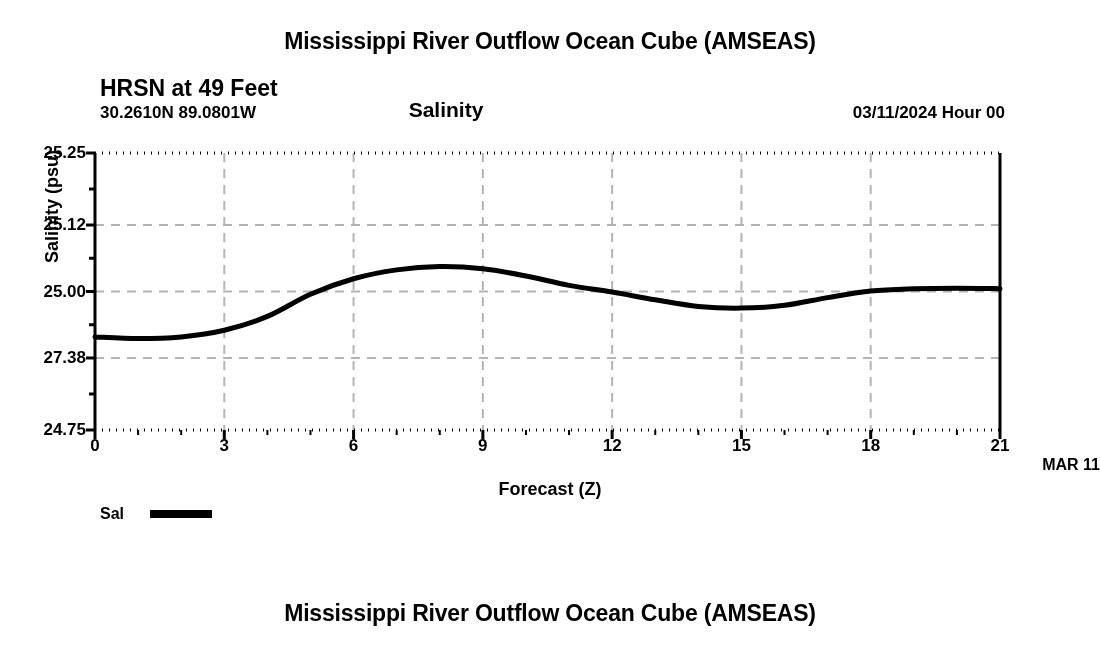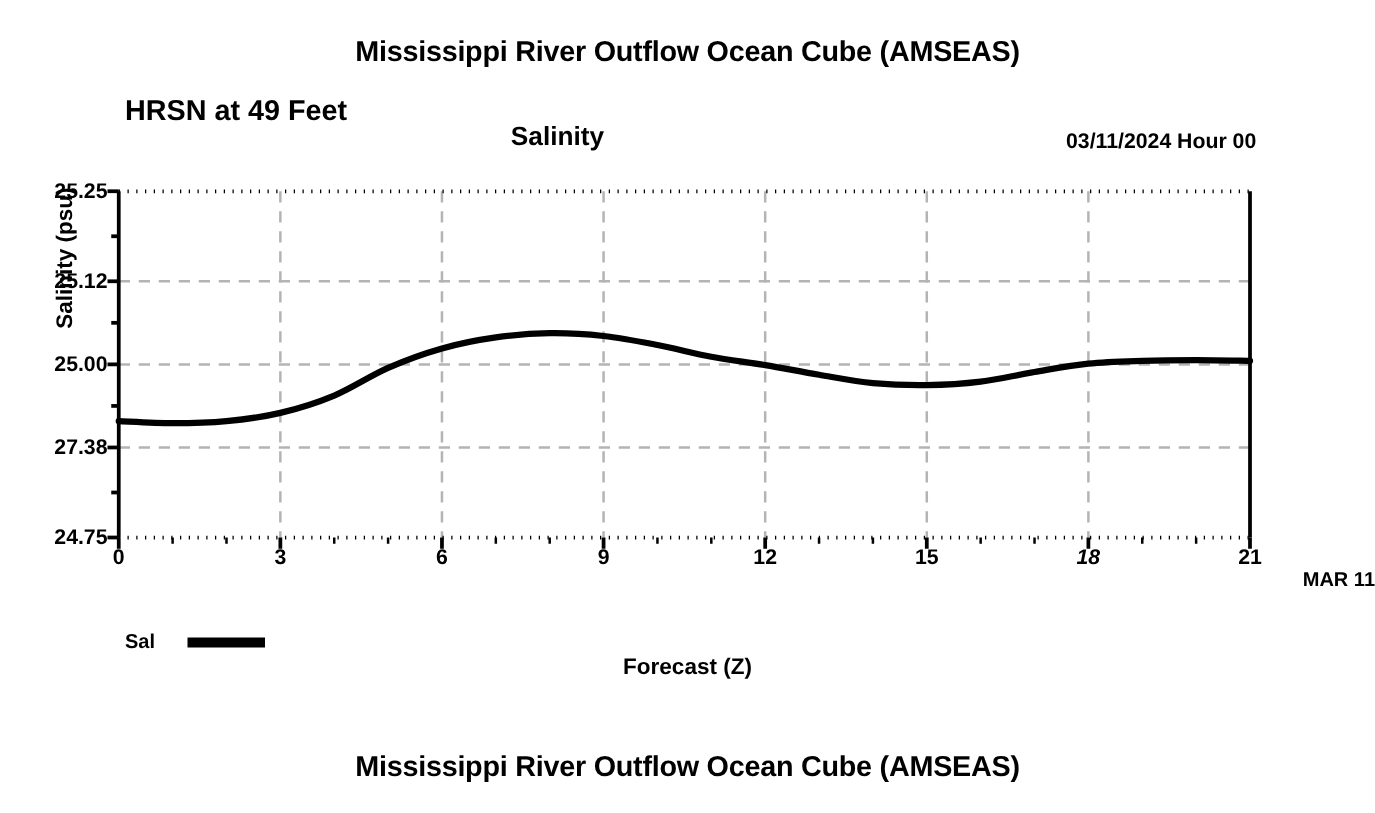--- a/index.html
+++ b/index.html
@@ -101,21 +101,20 @@
     font-weight: bold;
   }
   .xlabel-main {
     position: absolute;
     left: 0;
     top: 479px;
     width: 1100px;
     text-align: center;
     font-size: 18px;
     font-weight: bold;
-    margin-top: 44px;
   }
 
   
   .plot-wrap {
     position: absolute;
     left: 0;
     top: 0;
     width: 1100px;
     height: 650px;
   }
@@ -165,20 +164,21 @@
   }
 </style>
 </head>
 <body>
 
 <div class="page">
 
   <div class="title-top">Mississippi River Outflow Ocean Cube (AMSEAS)</div>
 
   <div class="meta-depth">HRSN at 49 Feet</div>
+  <div class="meta-coords">30.2610N  89.0801W</div>
   <div class="meta-param">Salinity</div>
   <div class="meta-datetime">03/11/2024 Hour 00</div>
 
   <div class="ylabel">Salinity (psu)</div>
 
   <div class="plot-wrap">
     <svg class="plot-svg" width="1100" height="650" viewBox="0 0 1100 650">
       <g id="gridlines">
           <line x1="95" y1="357.9800000000006" x2="1000" y2="357.9800000000006" stroke="#b4b4b4" stroke-width="2" stroke-dasharray="9 7"></line>
           <line x1="95" y1="291.5" x2="1000" y2="291.5" stroke="#b4b4b4" stroke-width="2" stroke-dasharray="9 7"></line>
@@ -242,21 +242,21 @@
       <div class="ytick" style="top: 225.02px;">25.12</div>
       <div class="ytick" style="top: 153px;">25.25</div>
     </div>
   <div id="xtick-layer">
       <div class="xtick" style="left: 95px;">0</div>
       <div class="xtick" style="left: 224.286px;">3</div>
       <div class="xtick" style="left: 353.571px;">6</div>
       <div class="xtick" style="left: 482.857px;">9</div>
       <div class="xtick" style="left: 612.143px;">12</div>
       <div class="xtick" style="left: 741.429px;">15</div>
-      <div class="xtick" style="left: 870.714px; font-style: italic;">18</div>
+      <div class="xtick" style="left: 870.714px;">18</div>
       <div class="xtick" style="left: 1000px;">21</div>
     </div>
 
   <div class="xlabel-date">MAR 11</div>
   <div class="xlabel-main">Forecast (Z)</div>
 
   <div class="legend">
     <span class="legend-label">Sal</span>
     <span class="legend-swatch" style="background: rgb(0, 0, 0);"></span>
   </div>

